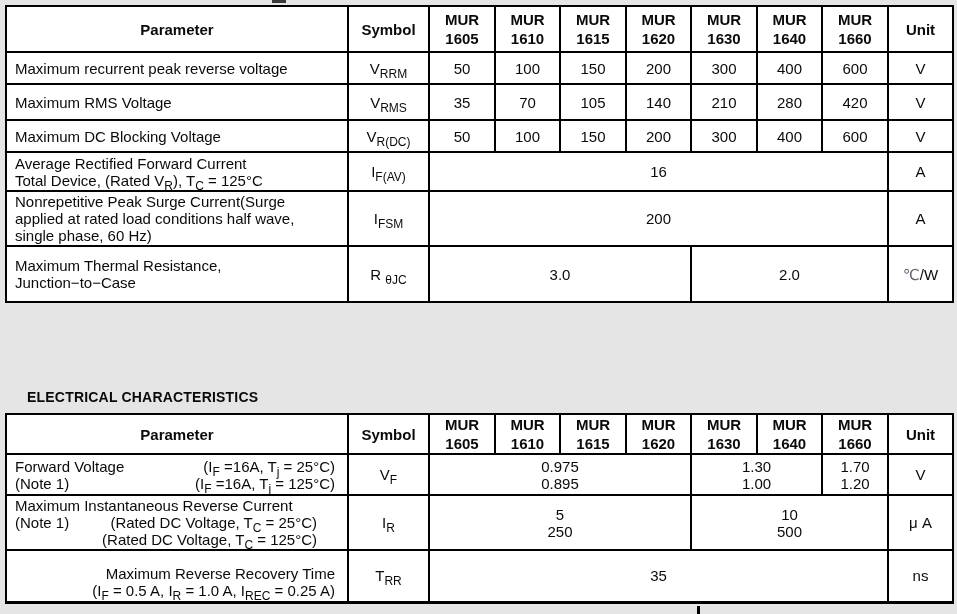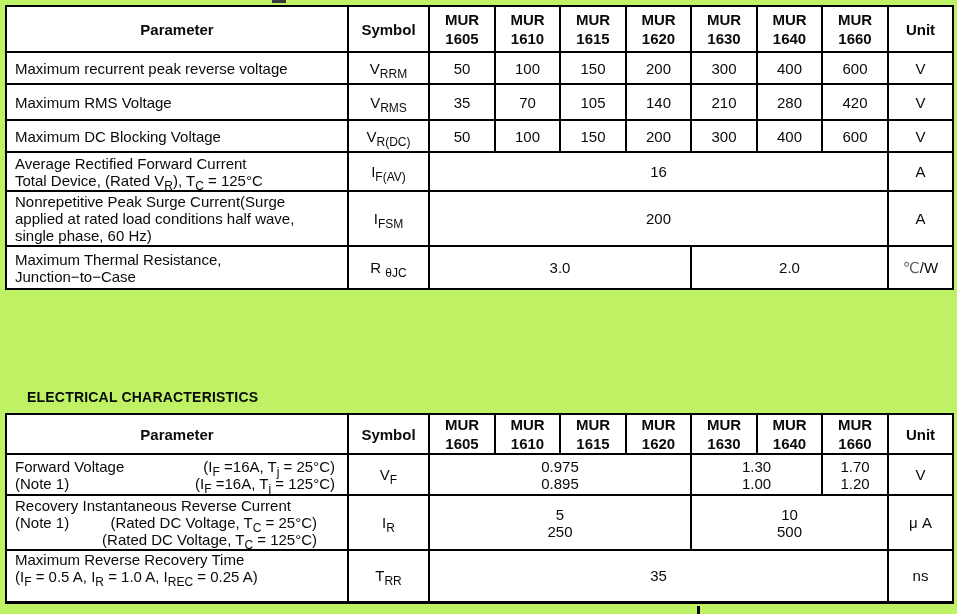--- a/index.html
+++ b/index.html
@@ -1,19 +1,19 @@
 <!DOCTYPE html>
 <html><head>
 <meta charset="utf-8">
 <style>
   html,body{margin:0;padding:0;background:#ffffff;}
   .page{
     position:relative;
     width:957px;height:614px;
-    background:#bef264;
+    background:#e5e5e5;
     font-family:"Liberation Sans","DejaVu Sans",sans-serif;
     color:#0a0a0a;
     overflow:hidden;
   }
   table{
     position:absolute;
     border-collapse:collapse;
     table-layout:fixed;
     background:#ffffff;
   }
@@ -30,21 +30,21 @@
     text-align:center;
     vertical-align:middle;
     line-height:19px;
   }
   td.param{
     text-align:left;
     vertical-align:middle;
     padding:1px 12px 1px 8px;
     line-height:17px;
   }
-  td.vtop{vertical-align:top;padding-top:0;}
+  td.vtop{vertical-align:top;padding-top:14px;text-align:right;}
   td.sym,td.val,td.unit{
     text-align:center;
     vertical-align:middle;
     line-height:17px;
   }
   sub{font-size:12px;line-height:0;}
   .pline{display:flex;justify-content:space-between;gap:28px;}
   .cond{text-align:right;}
   .cond-ir{padding-right:18px;}
   .gray{color:#5d6570;}
@@ -130,21 +130,21 @@
       <td class="sym"><span>I</span><sub>F(AV)</sub></td>
       <td class="val" colspan="7">16</td>
       <td class="unit">A</td>
     </tr>
     <tr style="height:50px">
       <td class="param"><span>Nonrepetitive Peak Surge Current(Surge</span><br><span>applied at rated load conditions half wave,</span><br><span>single phase, 60 Hz)</span></td>
       <td class="sym"><span>I</span><sub>FSM</sub></td>
       <td class="val" colspan="7">200</td>
       <td class="unit">A</td>
     </tr>
-    <tr style="height:43px">
+    <tr style="height:56px">
       <td class="param"><span>Maximum Thermal Resistance,</span><br><span>Junction−to−Case</span></td>
       <td class="sym"><span>R </span><sub>θJC</sub></td>
       <td class="val" colspan="4">3.0</td>
       <td class="val" colspan="3">2.0</td>
       <td class="unit"><span class="gray">℃</span><span>/W</span></td>
     </tr>
   </tbody>
     </table>
 
   <div class="heading2">ELECTRICAL CHARACTERISTICS</div>
@@ -196,21 +196,21 @@
         <div>1.00</div>
       </td>
       <td class="val">
         <div>1.70</div>
         <div>1.20</div>
       </td>
       <td class="unit">V</td>
     </tr>
     <tr style="height:52px">
       <td class="param">
-        <div><span>Recovery Instantaneous Reverse Current</span></div>
+        <div><span>Maximum Instantaneous Reverse Current</span></div>
         <div class="pline">
               <span><span>(Note 1)</span></span>
               <span class="cond cond-ir"><span>(Rated DC Voltage, T</span><sub>C</sub><span> = 25°C)</span></span>
             </div>
         <div class="pline">
               <span></span>
               <span class="cond cond-ir"><span>(Rated DC Voltage, T</span><sub>C</sub><span> = 125°C)</span></span>
             </div>
       </td>
       <td class="sym"><span>I</span><sub>R</sub></td>

